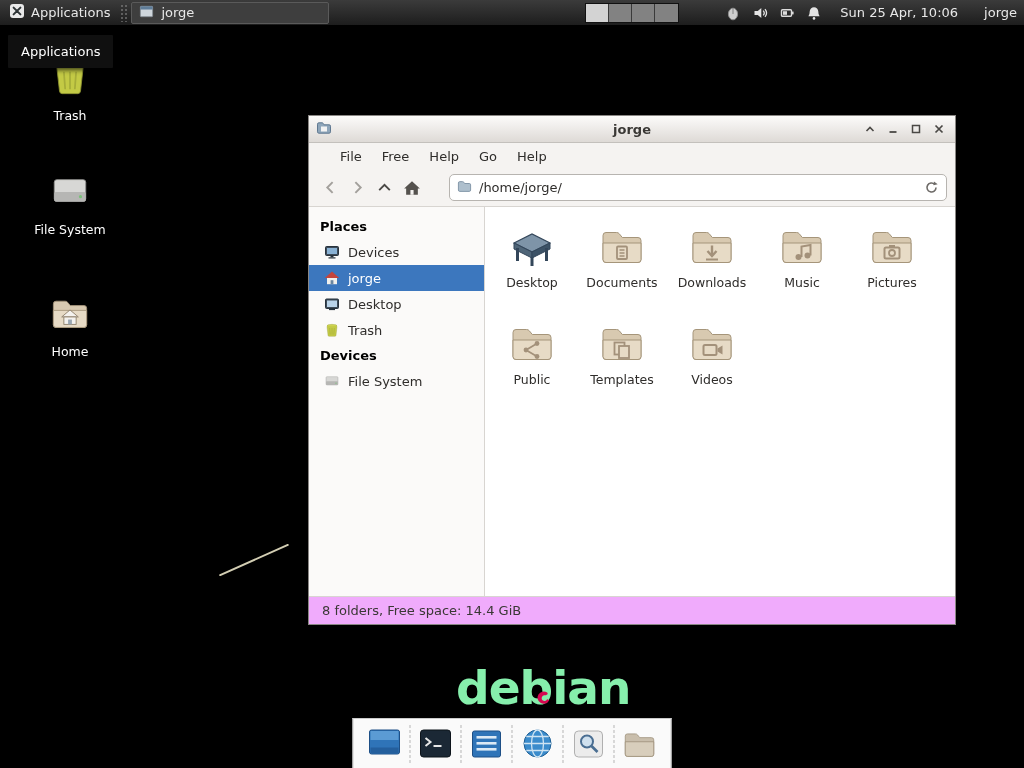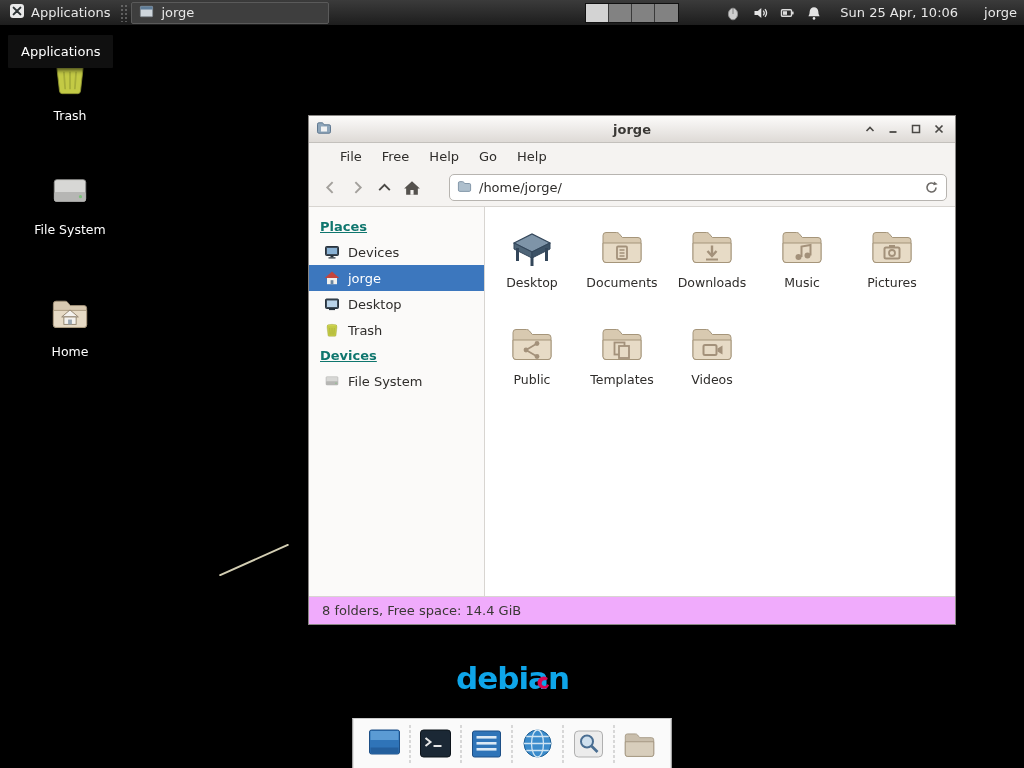--- a/index.html
+++ b/index.html
@@ -36,22 +36,22 @@
            align-items:center; gap:6px; }
   .dicon .dlabel { color:#fff; font-size:12.5px; text-shadow:0 1px 2px #000, 0 0 3px #000; }
   .dicon-trash { top:56px; }
   .dicon-fs    { top:170px; }
   .dicon-home  { top:292px; }
 
   .stray-line { position:absolute; left:216px; top:559px; width:76px; height:2px;
                 background:#eae4c6; transform:rotate(-24deg); border-radius:1px; opacity:.9; }
 
   
-  .debian { position:absolute; left:456px; top:660px; font-size:31px; font-weight:bold;
-            color:#0ea5e9; letter-spacing:-1px; }
+  .debian { position:absolute; left:456px; top:660px; font-size:47px; font-weight:bold;
+            color:#86efac; letter-spacing:-1px; }
   .debian-swirl { position:absolute; left:79px; top:1px; }
 
   
   .fm { position:absolute; left:308px; top:115px; width:648px; height:510px;
         background:#f5f3f1; border:1px solid #8a8784; box-shadow:0 4px 14px rgba(0,0,0,.55);
         display:flex; flex-direction:column; font-size:13px; color:#2f2d2b; z-index:10; }
   .titlebar { height:27px; flex:0 0 27px; position:relative; display:flex; align-items:center;
               padding:0 7px; background:linear-gradient(#fcfbfa,#dedad6); border-bottom:1px solid #c3c0bc; }
   .win-title { position:absolute; left:0; right:0; text-align:center; font-weight:bold; color:#3a3835; }
   .controls { margin-left:auto; display:flex; gap:5px; z-index:1; }
@@ -60,21 +60,21 @@
   .menu-item { padding:4px 10px; }
   .toolbar { height:38px; flex:0 0 38px; display:flex; align-items:center; padding:0 8px;
              border-bottom:1px solid #d8d5d1; background:#f5f3f1; }
   .tool-btn { width:27px; height:27px; display:flex; align-items:center; justify-content:center; border-radius:3px; }
   .pathbar { flex:1; height:27px; margin-left:24px; background:#fff; border:1px solid #b7b4b0;
              border-radius:5px; display:flex; align-items:center; padding:0 4px 0 7px; gap:7px; }
   .path-text { flex:1; color:#2f2d2b; }
   .reload-btn { width:22px; height:22px; display:flex; align-items:center; justify-content:center; }
   .fm-body { flex:1; display:flex; min-height:0; }
   .sidebar { width:176px; flex:0 0 176px; background:#fbfaf9; border-right:1px solid #d8d5d1; padding-top:7px; }
-  .side-header { font-weight:bold; padding:5px 11px 5px 11px; color:#0f766e;text-decoration:underline; }
+  .side-header { font-weight:bold; padding:5px 11px 5px 11px; color:#000000; }
   .side-item { display:flex; align-items:center; gap:8px; height:26px; padding-left:15px; }
   .side-item.selected { background:#3c77be; color:#fff; }
   .iconview { flex:1; background:#fff; padding:13px 0 0 2px; overflow:hidden; }
   .grid { display:grid; grid-template-columns:repeat(5,90px); grid-auto-rows:97px; }
   .file { display:flex; flex-direction:column; align-items:center; padding-top:2px; }
   .file-label { margin-top:5px; font-size:12.5px; color:#2f2d2b; text-align:center; }
   .statusbar { height:28px; flex:0 0 28px; border-top:1px solid #d8d5d1; background:#f0abfc;
                display:flex; align-items:center; padding-left:13px; color:#3a3835; }
 
   

